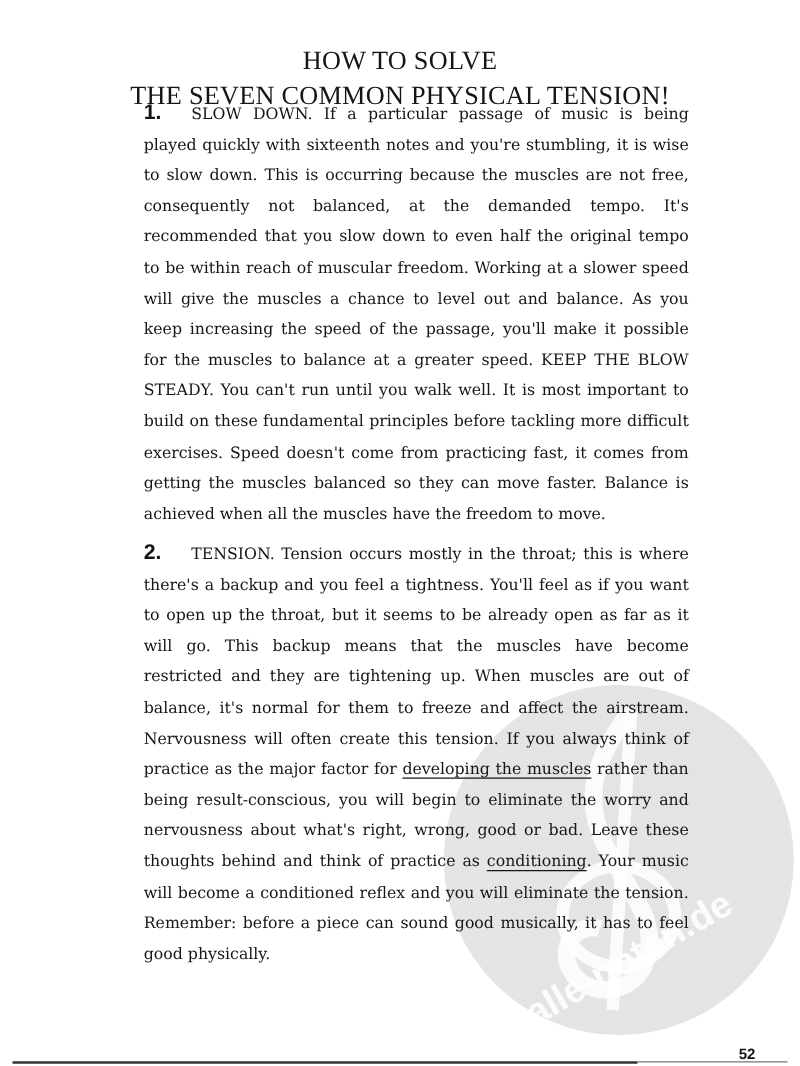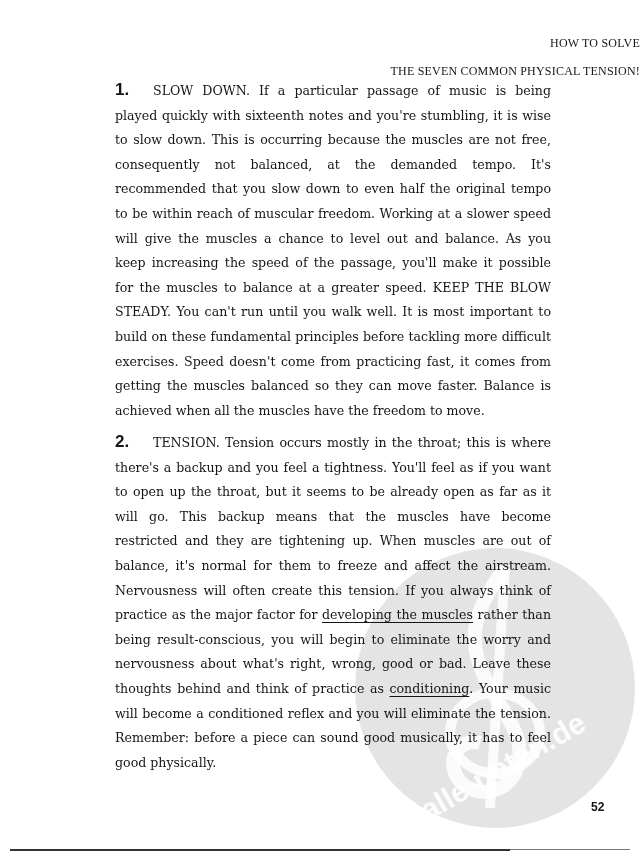--- a/index.html
+++ b/index.html
@@ -28,23 +28,23 @@
     }
     .watermark svg {
       position: absolute;
       left: 0; top: 0;
       width: 280px; height: 280px;
     }
     .heading {
       position: absolute;
       left: 0;
       width: 640px;
-      text-align: right;
+      text-align: center;
       font-family: "Liberation Serif", serif;
-      font-size: 12px;
+      font-size: 21px;
       letter-spacing: 0.2px;
       z-index: 1;
     }
     .heading.l1 { top: 36px; }
     .heading.l2 { top: 64px; }
     .para {
       position: absolute;
       left: 115px;
       width: 436px;
       font-size: 12.6px;
@@ -61,21 +61,21 @@
       display: inline-block;
       width: 38px;
     }
     .u {
       text-decoration: underline;
       text-underline-offset: 3px;
     }
     .page-number {
       position: absolute;
       left: 591px;
-      top: 800px;
+      top: 836px;
       font-family: "Liberation Sans", sans-serif;
       font-weight: bold;
       font-size: 12px;
       z-index: 1;
     }
     .bottom-rule {
       position: absolute;
       left: 10px;
       top: 849px;
       width: 500px;

